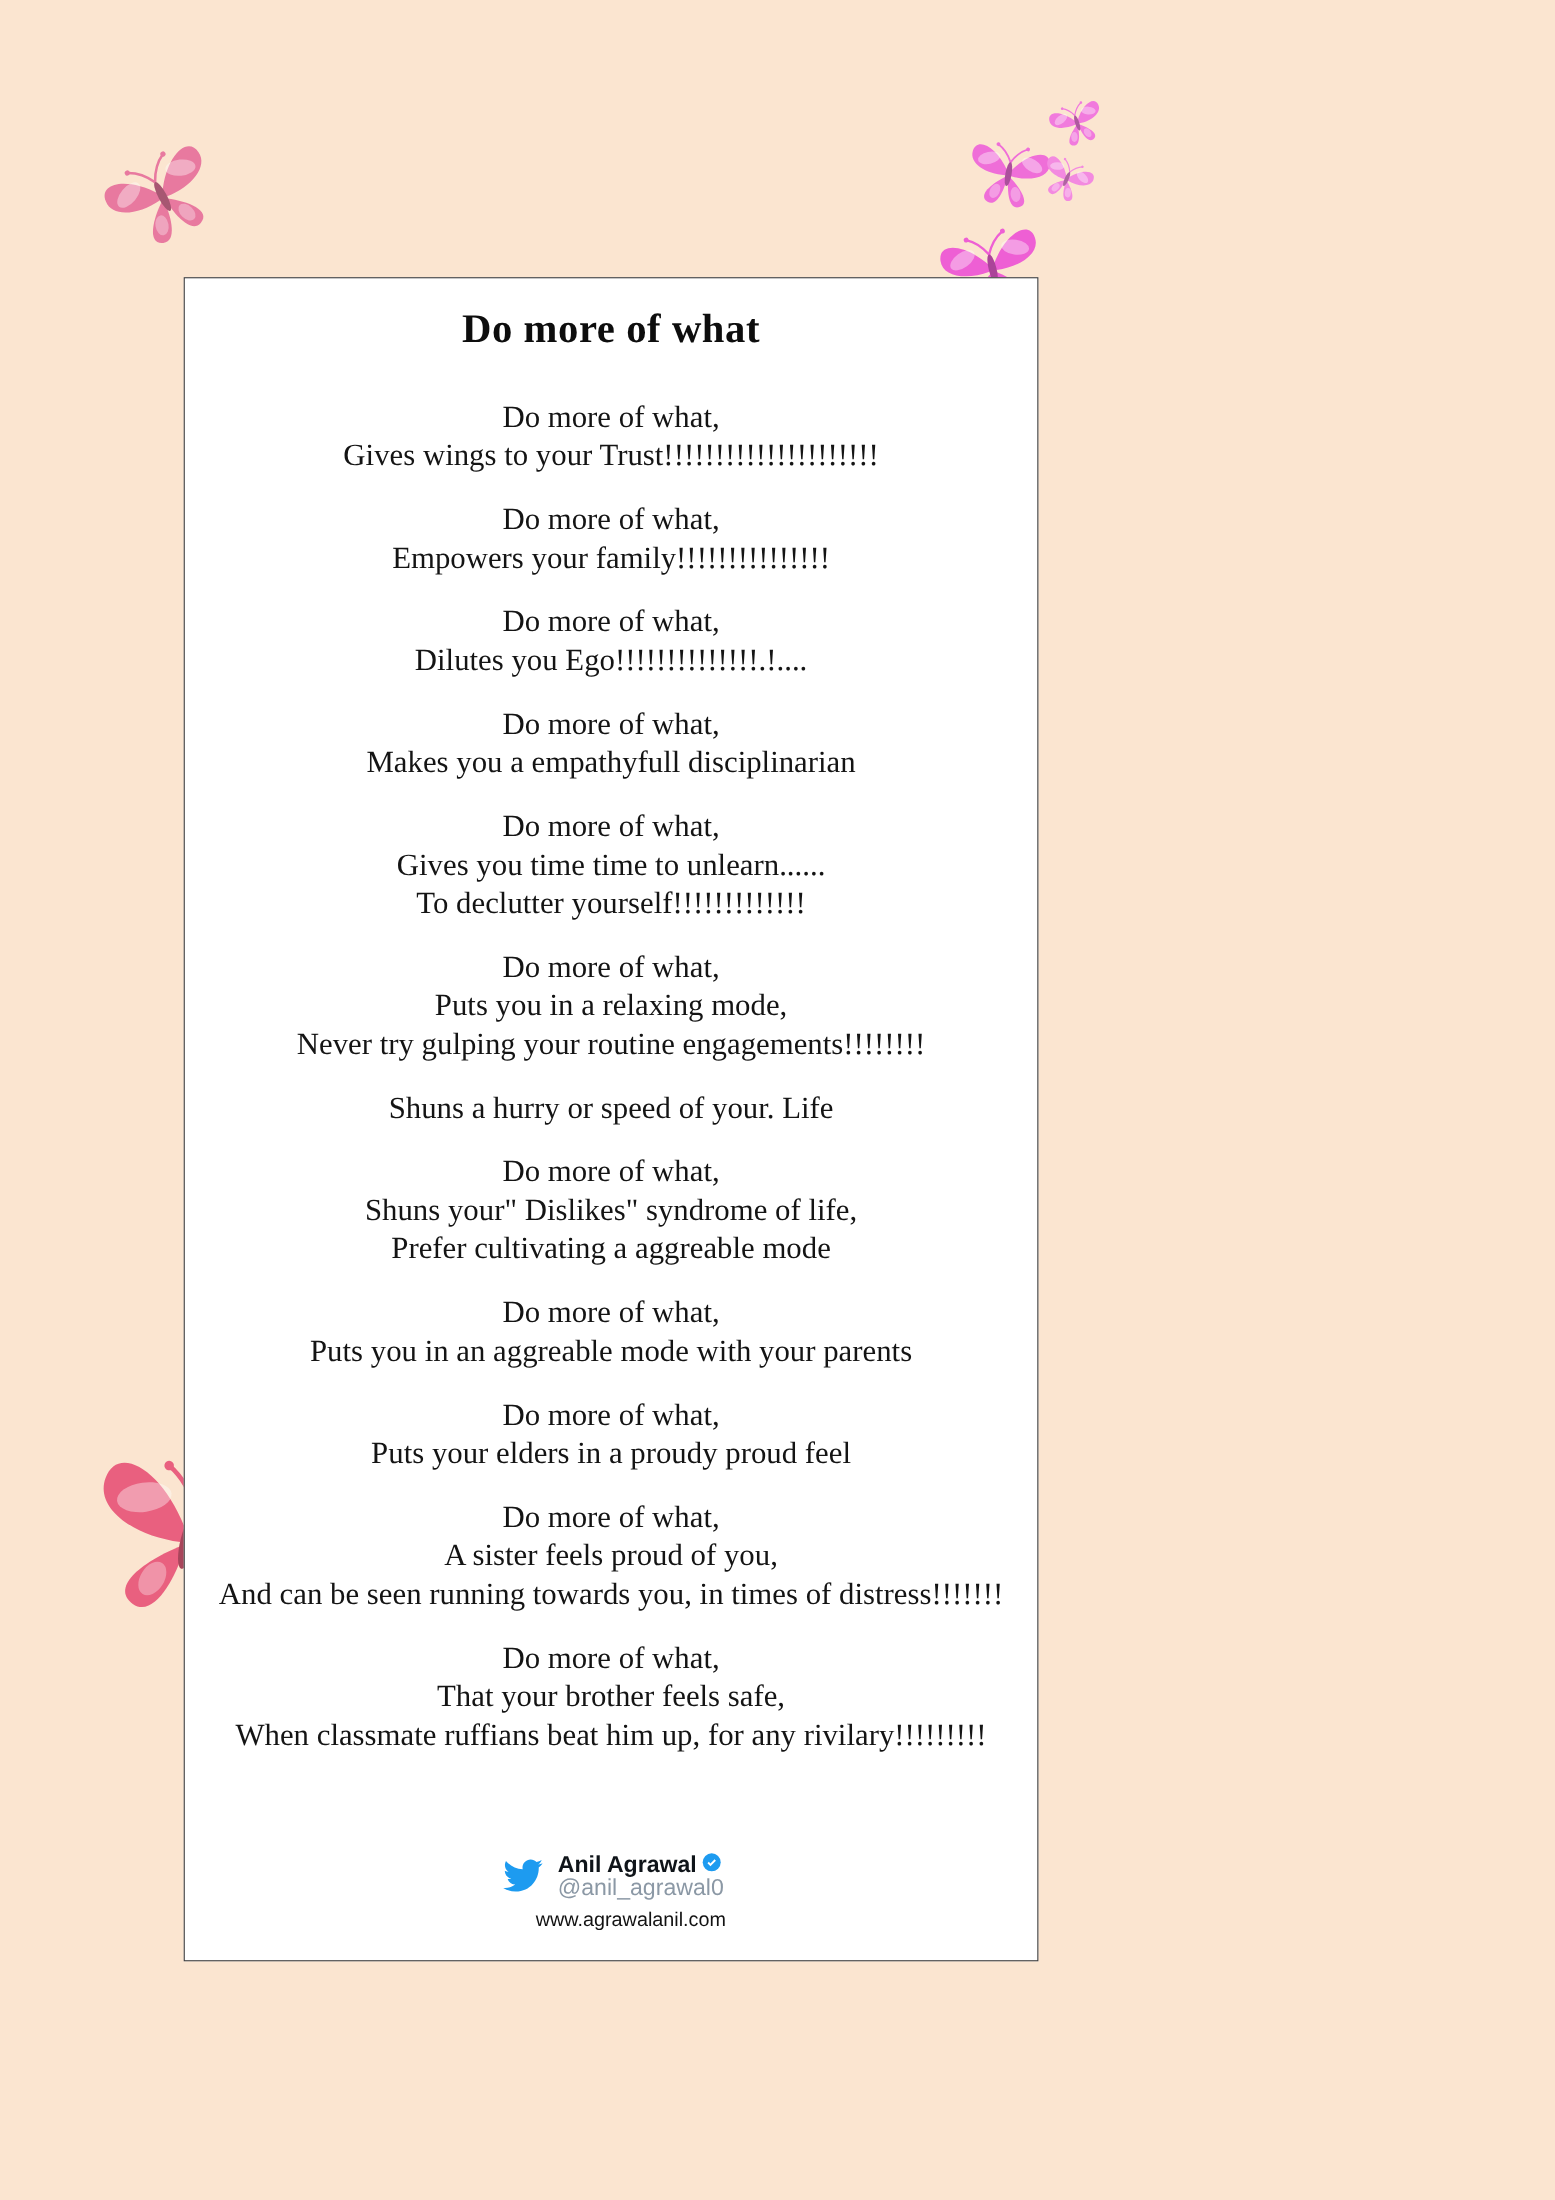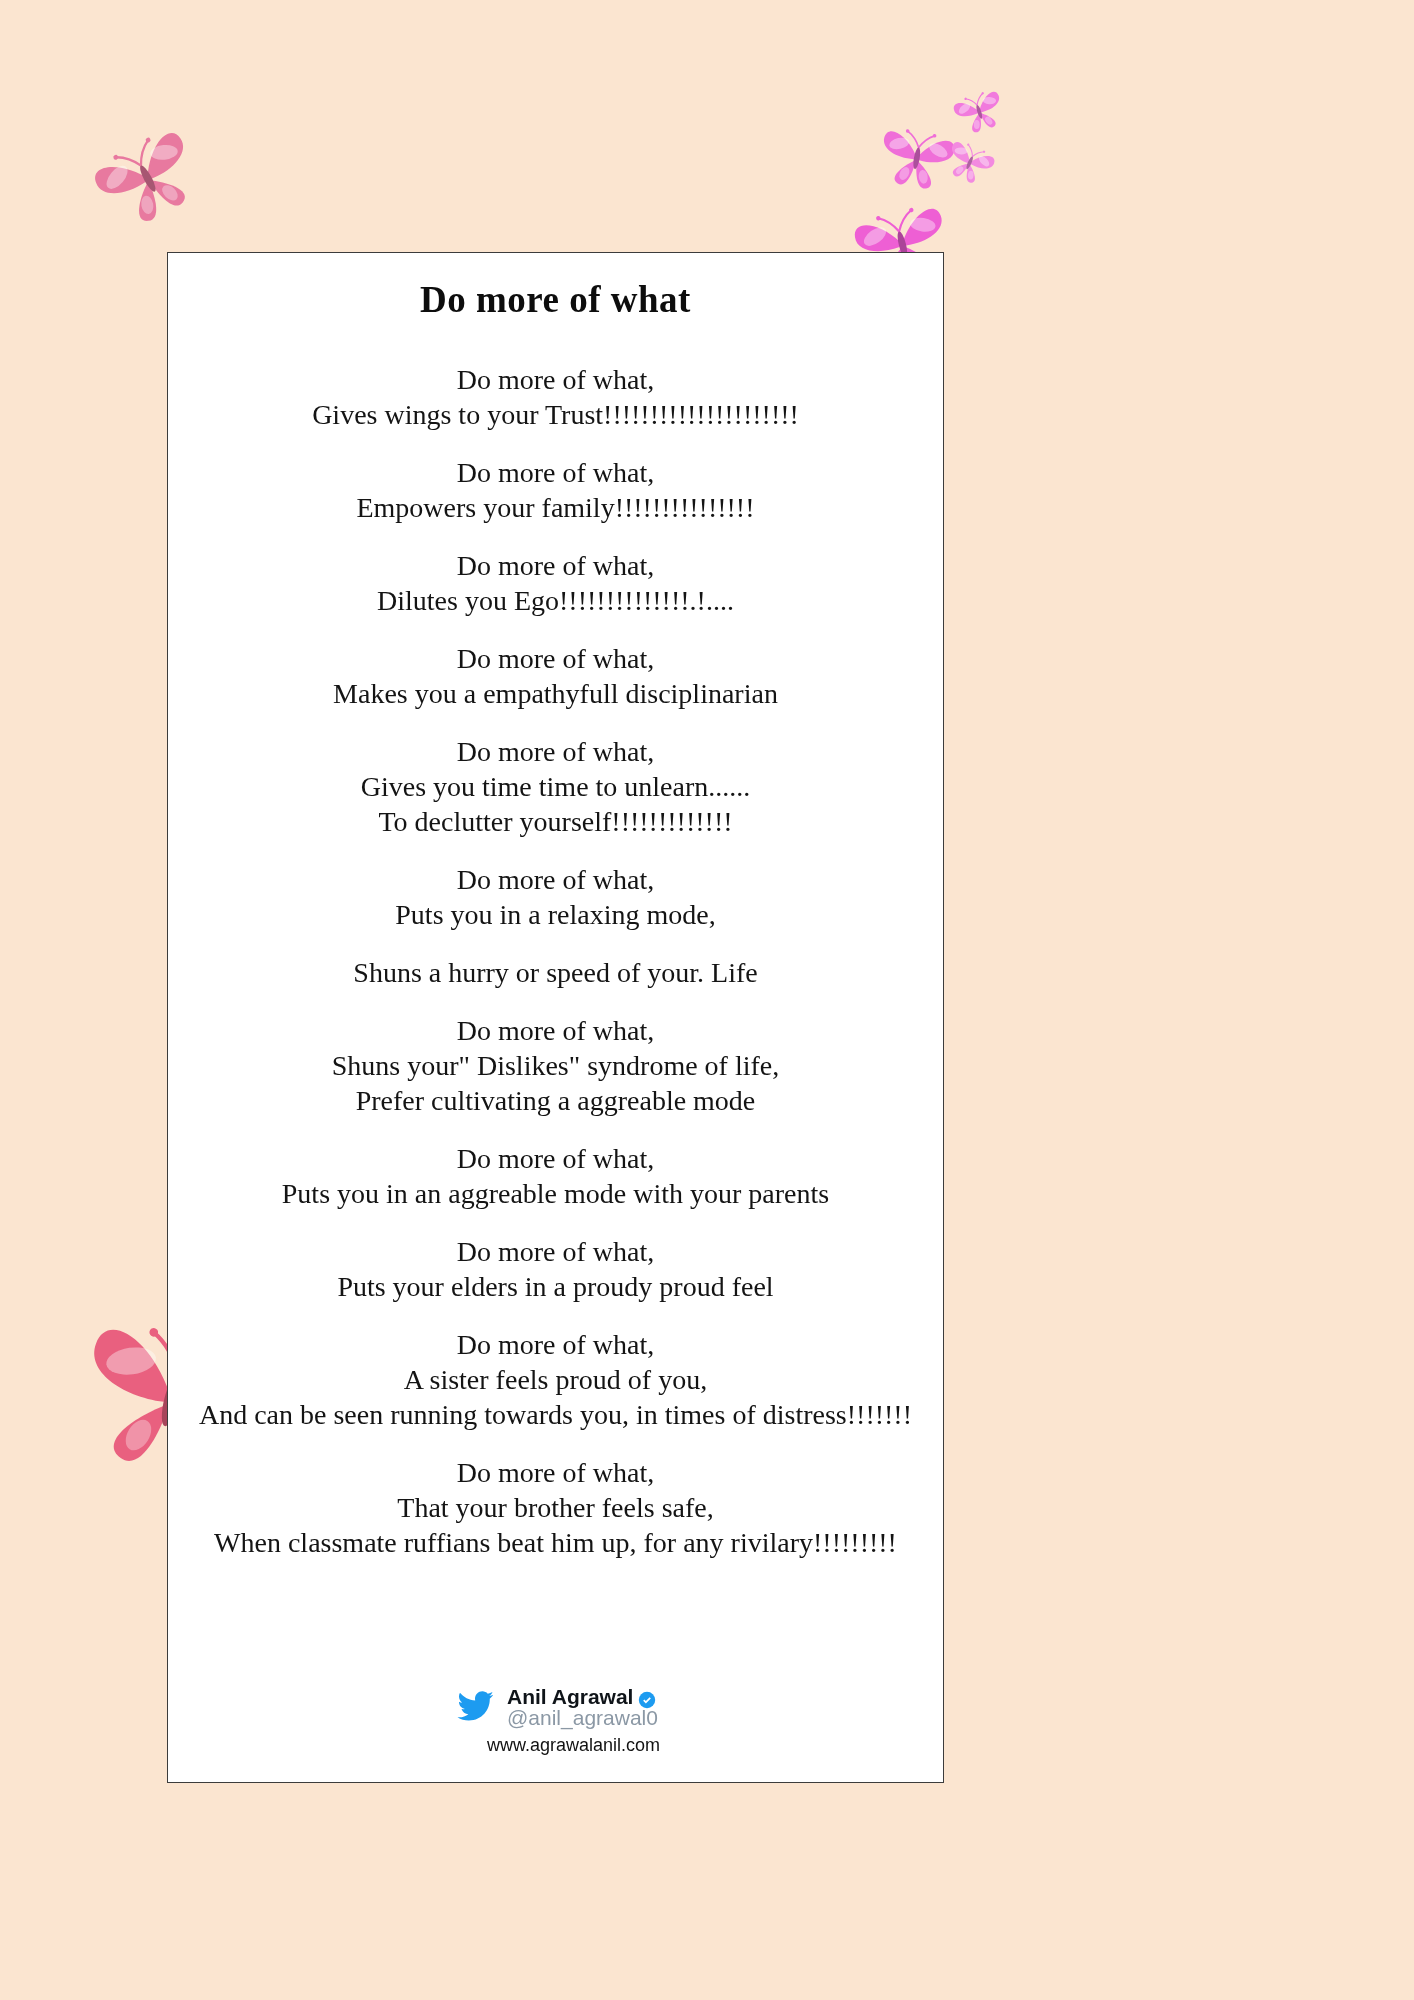--- a/index.html
+++ b/index.html
@@ -19,21 +19,21 @@
   .poem-body{margin-top:41px;}
   .stanza{margin:0 10px 23px 10px;}
   .line{font-size:28px;line-height:35px;white-space:nowrap;color:#141414;}
   .footer{
     position:absolute;left:0;right:0;bottom:26px;text-align:center;
     font-family:"Liberation Sans", sans-serif;
   }
   .tweet-row{display:inline-flex;align-items:center;gap:10px;}
   .bird{width:44px;height:38px;flex:0 0 auto;}
   .id-col{text-align:left;}
-  .name-row{display:flex;align-items:flex-end;gap:5px;}
+  .name-row{display:flex;align-items:flex-start;gap:5px;}
   .name{font-size:21px;font-weight:bold;color:#0f1419;line-height:24px;}
   .badge{width:18px;height:18px;}
   .handle{font-size:21px;color:#8b98a5;line-height:18px;}
   .website{margin-top:6px;font-size:18px;color:#121212;padding-left:36px;}
   .bf{position:absolute;overflow:visible;}
   .hidden-defs{position:absolute;width:0;height:0;}
 </style>
 </head>
 <body>
 
@@ -96,20 +96,21 @@
       <div class="line">Makes you a empathyfull disciplinarian</div>
     </div>
     <div class="stanza">
       <div class="line">Do more of what,</div>
       <div class="line">Gives you time time to unlearn......</div>
       <div class="line">To declutter yourself!!!!!!!!!!!!!</div>
     </div>
     <div class="stanza">
       <div class="line">Do more of what,</div>
       <div class="line">Puts you in a relaxing mode,</div>
+      <div class="line">Never try gulping your routine engagements!!!!!!!!</div>
     </div>
     <div class="stanza">
       <div class="line">Shuns a hurry or speed of your. Life</div>
     </div>
     <div class="stanza">
       <div class="line">Do more of what,</div>
       <div class="line">Shuns your" Dislikes" syndrome of life,</div>
       <div class="line">Prefer cultivating a aggreable mode</div>
     </div>
     <div class="stanza">

